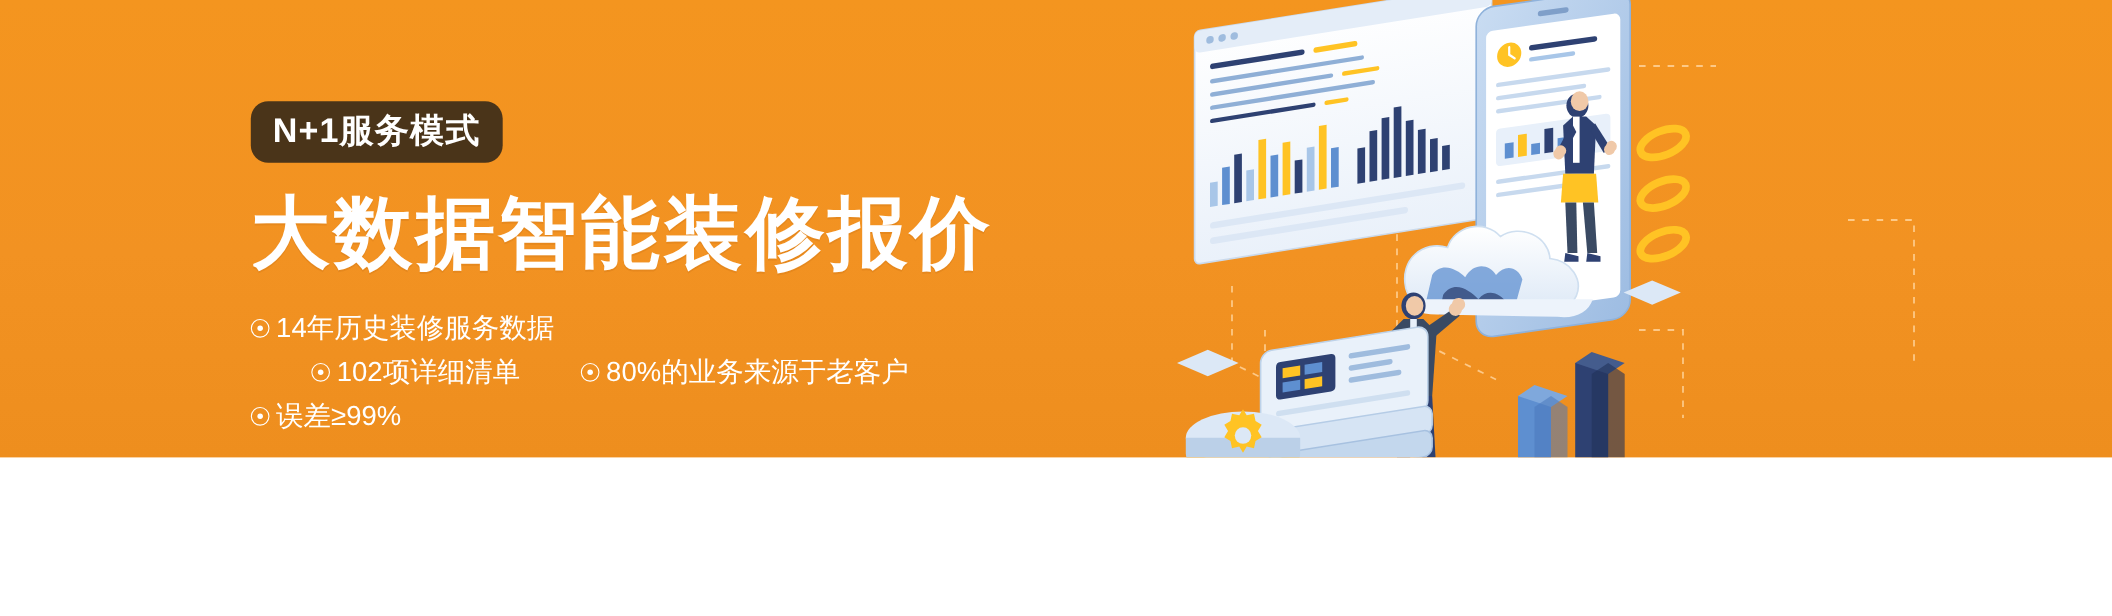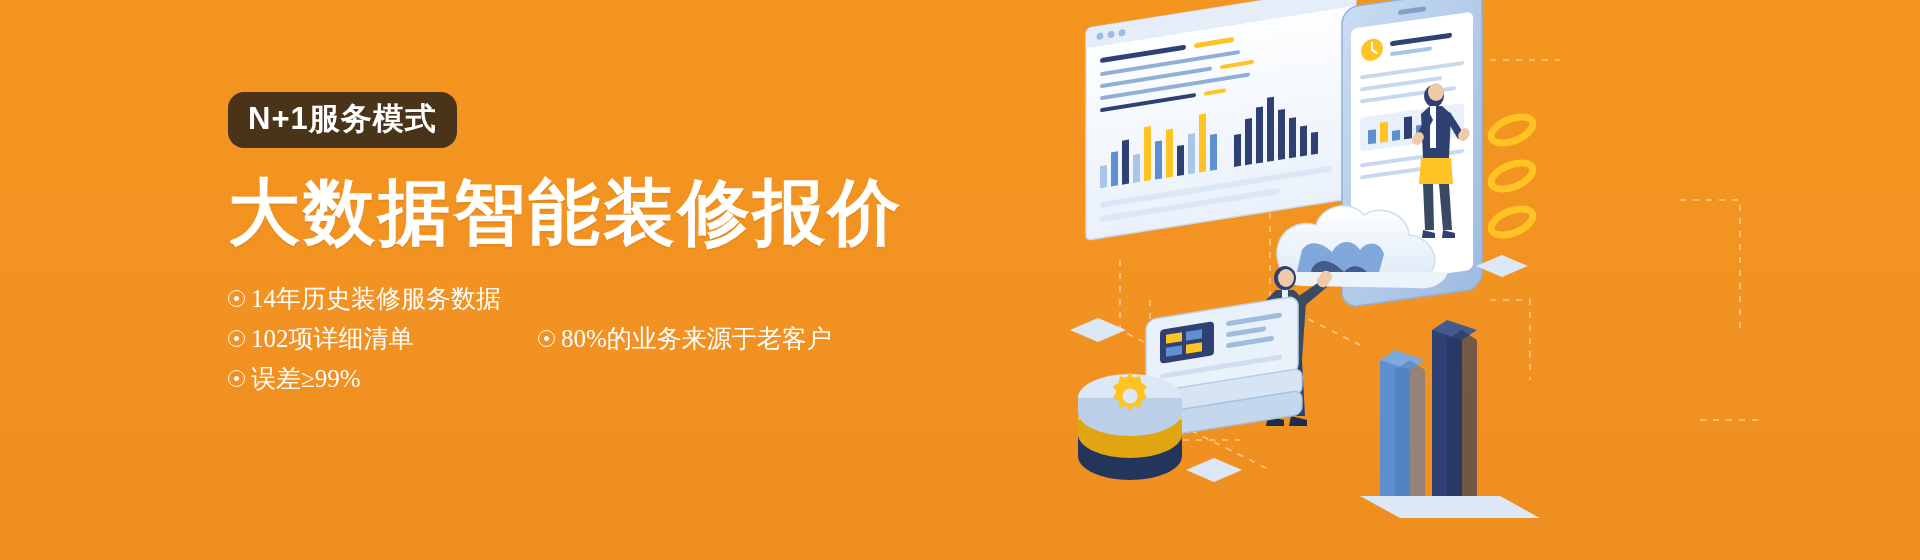--- a/index.html
+++ b/index.html
@@ -5,21 +5,21 @@
   html, body {
     margin: 0; padding: 0;
     background: #fff;
   }
   body {
     font-family: "Liberation Sans", sans-serif;
   }
   #banner {
     position: relative;
     width: 1920px;
-    height: 560px;
+    height: 416px;
     overflow: hidden;
     background: #F39220;
   }
   
   #banner::before {
     content: "";
     position: absolute;
     inset: 0;
     background: linear-gradient(180deg, #F4951F 0%, #F29222 55%, #EE8E1E 100%);
   }
@@ -52,22 +52,22 @@
     letter-spacing: 3px;
     white-space: nowrap;
     font-family: "Liberation Sans", sans-serif;
     text-shadow: 0 2px 0 rgba(180,95,10,0.18);
   }
   .bullets {
     margin-top: 30px;
     display: grid;
     grid-template-columns: 300px auto;
     grid-auto-rows: 40px;
-    column-gap: 10px;
-    font-family: Liberation Serif, serif;
+    column-gap: 0;
+    font-family: Liberation Sans, sans-serif;
   }
   .bullet {
     display: flex;
     align-items: center;
     color: #FFFFFF;
     font-size: 25px;
     line-height: 1;
     white-space: nowrap;
   }
   .bullet .dot {
@@ -81,21 +81,21 @@
   .bullet .dot::after {
     content: "";
     position: absolute;
     left: 50%; top: 50%;
     width: 5px; height: 5px;
     margin: -2.5px 0 0 -2.5px;
     background: #FFFFFF;
     border-radius: 50%;
   }
   .b-r1 { grid-column: 1; grid-row: 1; }
-  .b-r2 { grid-column: 1; grid-row: 2; }
+  .b-r2 { grid-column: 1; grid-row: 2; justify-content: center; }
   .b-r3 { grid-column: 1; grid-row: 3; }
   .b-c2r1 { grid-column: 2; grid-row: 1; }
   .b-c2r2 { grid-column: 2; grid-row: 2; }
 
   
   .art {
     position: absolute;
     right: 0; top: 0;
     width: 860px; height: 560px;
     z-index: 10;

